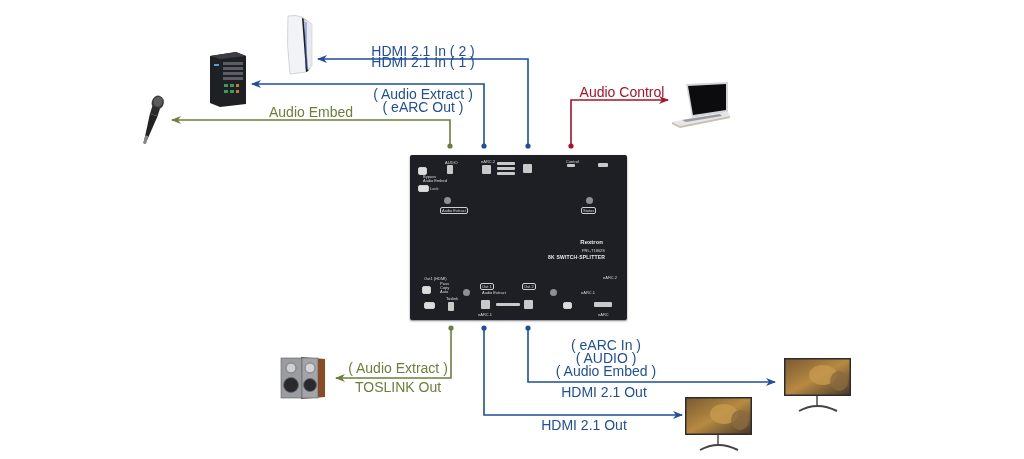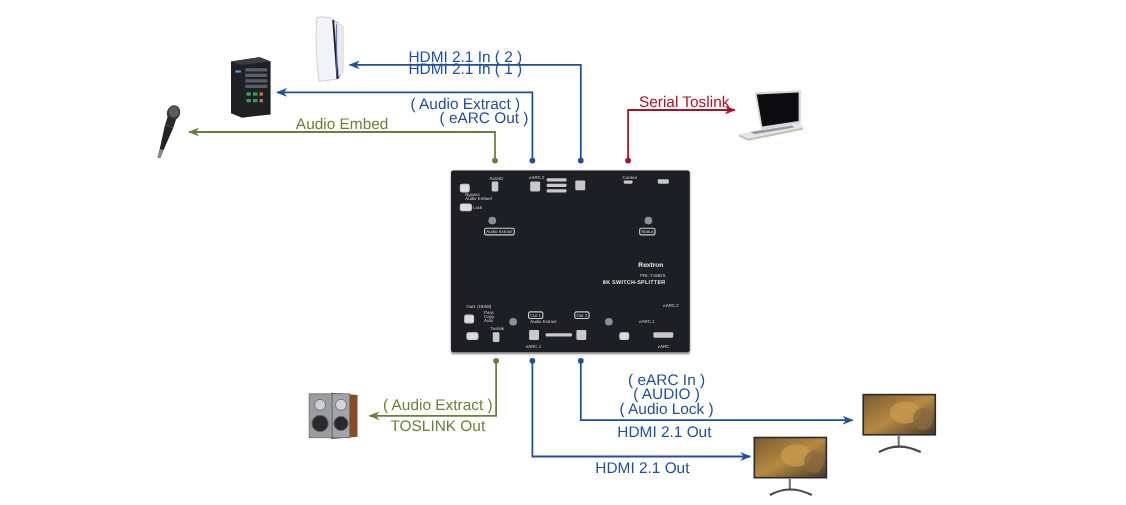--- a/index.html
+++ b/index.html
@@ -53,28 +53,28 @@
     <polyline points="484,328 484,415 682,415" fill="none" stroke="#1f4e9c" stroke-width="1.6" marker-end="url(#arB)"></polyline>
     <circle cx="484" cy="328" r="2.6" fill="#1f4e9c"></circle>
 
     <polyline points="528,328 528,382 775,382" fill="none" stroke="#1f4e9c" stroke-width="1.6" marker-end="url(#arB)"></polyline>
     <circle cx="528" cy="328" r="2.6" fill="#1f4e9c"></circle>
   </svg>
 
   <div class="lbl blue" style="left:423px;top:45px">HDMI 2.1 In ( 2 )</div>
   <div class="lbl blue" style="left:423px;top:56px">HDMI 2.1 In ( 1 )</div>
   <div class="lbl blue" style="left:423px;top:88px">( Audio Extract )</div>
-  <div class="lbl blue" style="left:440px;top:101px">( eARC Out )</div>
+  <div class="lbl blue" style="left:423px;top:101px">( eARC Out )</div>
   <div class="lbl green" style="left:311px;top:106px">Audio Embed</div>
-  <div class="lbl red" style="left:622px;top:86px">Serial Toslink</div>
+  <div class="lbl red" style="left:622px;top:86px">Audio Control</div>
   <div class="lbl green" style="left:398px;top:362px">( Audio Extract )</div>
   <div class="lbl green" style="left:398px;top:381px">TOSLINK Out</div>
   <div class="lbl blue" style="left:606px;top:339px">( eARC In )</div>
   <div class="lbl blue" style="left:606px;top:352px">( AUDIO )</div>
-  <div class="lbl blue" style="left:606px;top:365px">( Audio Lock )</div>
+  <div class="lbl blue" style="left:606px;top:365px">( Audio Embed )</div>
   <div class="lbl blue" style="left:604px;top:386px">HDMI 2.1 Out</div>
   <div class="lbl blue" style="left:584px;top:419px">HDMI 2.1 Out</div>
 
   <div class="device">
 
     <div class="dev-box" style="left:8px;top:12px;width:7px;height:6px;background:#ddd"></div>
     <div class="dev-txt" style="left:13px;top:19px">Bypass</div>
     <div class="dev-txt" style="left:13px;top:23px">Audio Embed</div>
     <div class="dev-box" style="left:8px;top:30px;width:9px;height:5px;background:#ddd"></div>
     <div class="dev-txt" style="left:20px;top:31px">Lock</div>

